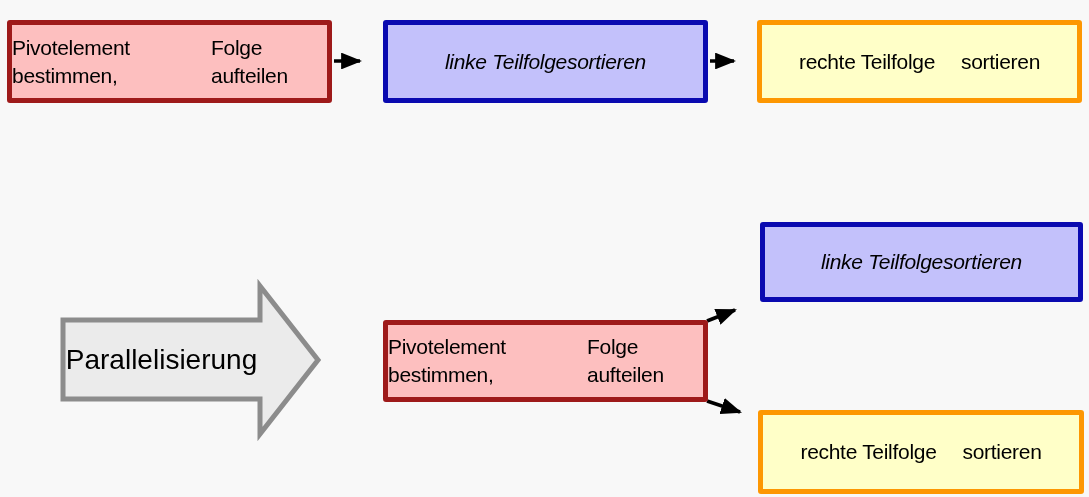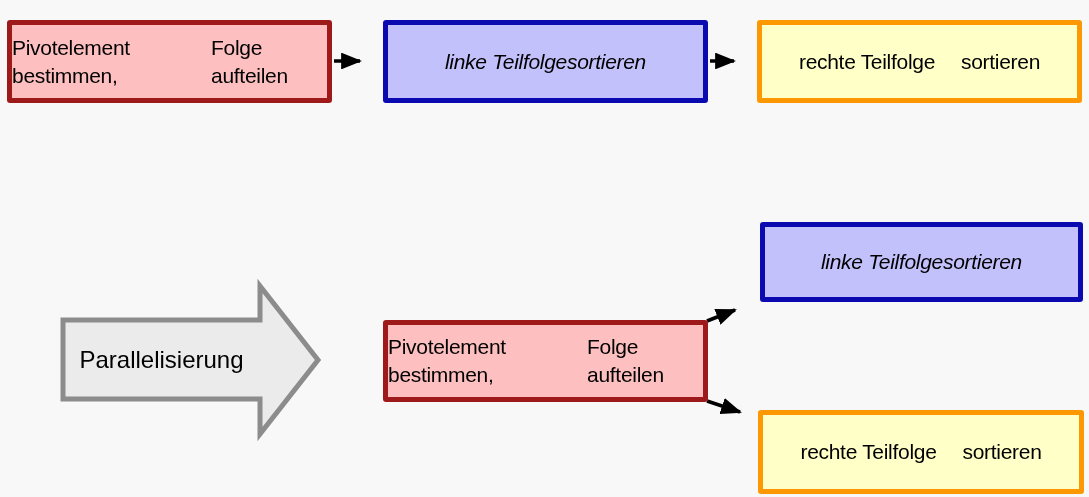--- a/index.html
+++ b/index.html
@@ -55,21 +55,21 @@
   .par-left   { left: 760px; top: 222px; width: 323px; height: 80px; }
   .par-right  { left: 758px; top: 410px; width: 326px; height: 84px; }
 
   .bigarrow-label {
     position: absolute;
     left: 63px; top: 320px;
     width: 197px; height: 79px;
     display: flex;
     justify-content: center;
     align-items: center;
-    font-size: 24px;
+    font-size: 28px;
     color: var(--text, #000);
   }
 </style>
 </head>
 <body>
 
 <div class="stage">
 
   <svg class="overlay" viewBox="0 0 1089 497" xmlns="http://www.w3.org/2000/svg">
     <defs>

